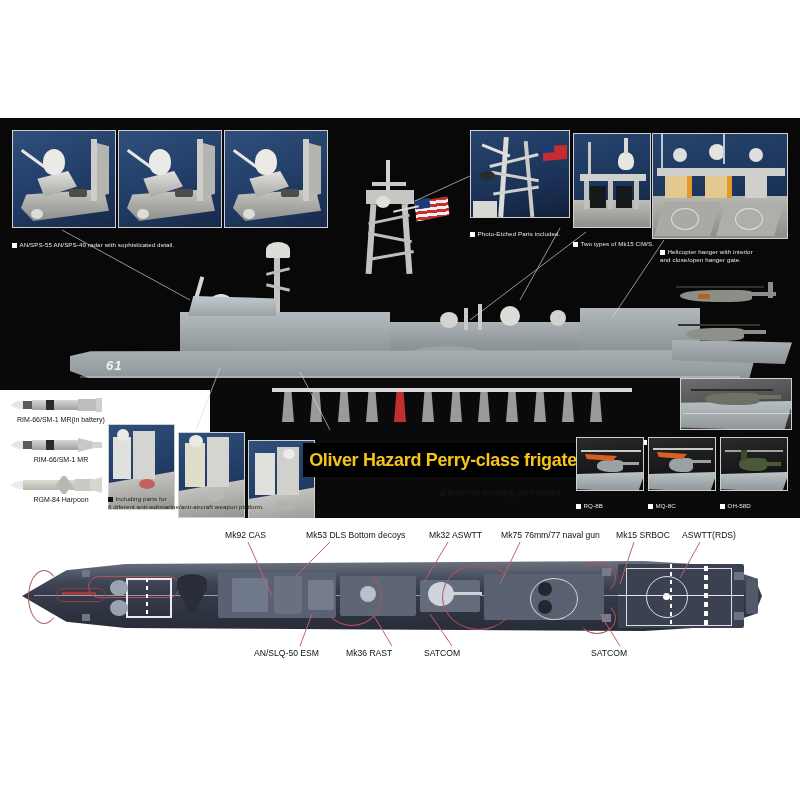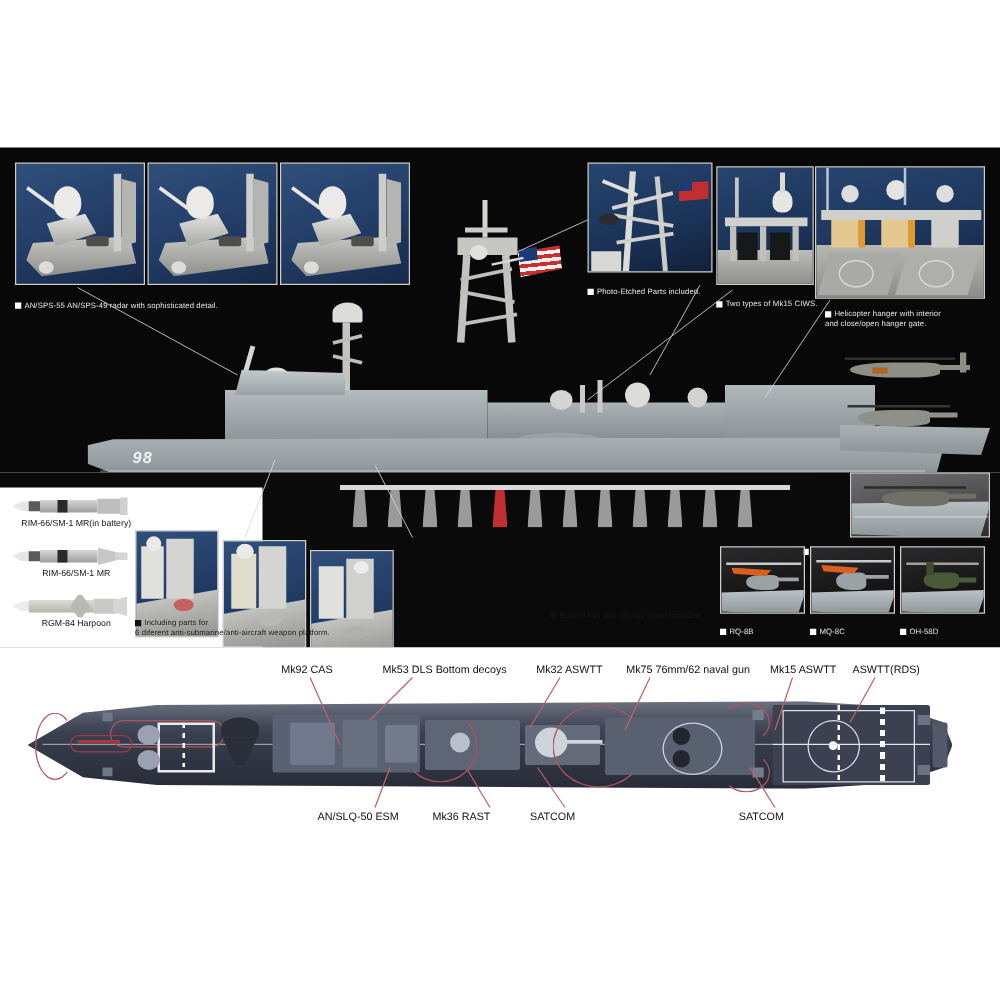--- a/index.html
+++ b/index.html
@@ -187,21 +187,21 @@
     <div class="hull-grey" style="left:520px;top:58px;width:120px;height:44px;background:linear-gradient(180deg,#b0b8bb,#8b9396);"></div>
 
     <div class="blob" style="left:380px;top:62px;width:18px;height:16px;background:#d4d4d0;"></div>
     <div class="blob" style="left:440px;top:56px;width:20px;height:20px;background:#dcdcd8;"></div>
     <div class="blob" style="left:490px;top:60px;width:16px;height:16px;background:#d2d2ce;"></div>
     <div class="bar" style="left:404px;top:58px;width:4px;height:22px;background:#cacac6;"></div>
     <div class="bar" style="left:418px;top:54px;width:4px;height:26px;background:#cacac6;"></div>
     <div style="position:absolute;left:352px;top:96px;width:70px;height:14px;background:#9aa2a5;border-radius:50%;"></div>
 
     <div class="hull-grey" style="left:10px;top:100px;width:686px;height:34px;background:linear-gradient(180deg,#a7afb2 0%,#97a0a3 55%,#848c8f 100%);clip-path:polygon(0 18%,3% 4%,97% 0,100% 12%,99% 86%,5% 100%,0 62%);"></div>
-    <div style="position:absolute;left:46px;top:108px;color:#f0f2f2;font-size:13px;font-weight:bold;font-style:italic;letter-spacing:1px;">98</div>
+    <div style="position:absolute;left:46px;top:108px;color:#f0f2f2;font-size:13px;font-weight:bold;font-style:italic;letter-spacing:1px;">61</div>
 
     <div class="hull-red" style="left:14px;top:128px;width:676px;height:28px;background:linear-gradient(180deg,#c02428 0%,#9d181c 70%,#7c1115 100%);clip-path:polygon(0 4%,100% 0,98% 64%,74% 100%,12% 96%,0 46%);"></div>
 
     <div style="position:absolute;left:20px;top:126px;width:660px;height:3px;background:rgba(255,255,255,.25);"></div>
   </div>
 
   <div style="position:absolute;left:672px;top:276px;width:110px;height:34px;">
     <div style="position:absolute;left:8px;top:14px;width:72px;height:12px;background:#8b8f86;border-radius:46% 18% 30% 50%;"></div>
     <div style="position:absolute;left:70px;top:16px;width:34px;height:4px;background:#8b8f86;"></div>
     <div style="position:absolute;left:96px;top:6px;width:5px;height:16px;background:#8b8f86;"></div>
@@ -284,20 +284,23 @@
     <div class="bar" style="left:6px;top:12px;width:20px;height:42px;background:#e0e0dc;"></div>
     <div class="bar" style="left:28px;top:6px;width:22px;height:48px;background:#d0d0cc;"></div>
     <div class="blob" style="left:34px;top:8px;width:12px;height:10px;background:#ececec;"></div>
     <div class="blob" style="left:26px;top:60px;width:20px;height:10px;background:#b0b0ac;"></div>
   </div>
   <div class="cap dark" style="left:108px;top:487px;width:160px;">
     <span class="sq"></span><span>Including parts for
 6 diferent anti-submarine/anti-aircraft weapon platform.</span>
   </div>
 
+  <div id="title-banner">
+    <span class="t">Oliver Hazard Perry-class frigate</span>
+  </div>
   <div class="cap dark" style="left:440px;top:481px;font-size:6.4px;">
     <span class="sq"></span><span>Bottom hull and display stand included.</span>
   </div>
 
   <div class="photo bg-grey" style="left:680px;top:378px;width:112px;height:52px;">
     <div style="position:absolute;left:0;top:22px;width:112px;height:30px;background:linear-gradient(180deg,#b8bfc2,#8d9497);clip-path:polygon(0 6%,100% 0,92% 100%,0 88%);"></div>
     <div style="position:absolute;left:24px;top:14px;width:54px;height:12px;background:#6d7166;border-radius:46% 18% 30% 50%;"></div>
     <div style="position:absolute;left:70px;top:16px;width:30px;height:4px;background:#6d7166;"></div>
     <div style="position:absolute;left:10px;top:10px;width:82px;height:2px;background:#2b2d28;"></div>
     <div style="position:absolute;left:2px;top:34px;width:108px;height:1px;background:rgba(255,255,255,.45);"></div>
@@ -415,22 +418,22 @@
         <line x1="300" y1="128" x2="312" y2="96"></line>
         <line x1="392" y1="128" x2="374" y2="98"></line>
         <line x1="452" y1="128" x2="430" y2="96"></line>
         <line x1="620" y1="128" x2="600" y2="96"></line>
       </g>
     </svg>
 
     <div class="plabel" style="left:224px;top:12px;">Mk92 CAS</div>
     <div class="plabel" style="left:305px;top:12px;">Mk53 DLS Bottom decoys</div>
     <div class="plabel" style="left:428px;top:12px;">Mk32 ASWTT</div>
-    <div class="plabel" style="left:500px;top:12px;">Mk75 76mm/62 naval gun</div>
-    <div class="plabel" style="left:615px;top:12px;">Mk15 ASWTT</div>
+    <div class="plabel" style="left:500px;top:12px;">Mk75 76mm/77 naval gun</div>
+    <div class="plabel" style="left:615px;top:12px;">Mk15 SRBOC</div>
     <div class="plabel" style="left:681px;top:12px;">ASWTT(RDS)</div>
 
     <div class="plabel" style="left:253px;top:130px;">AN/SLQ-50 ESM</div>
     <div class="plabel" style="left:345px;top:130px;">Mk36 RAST</div>
     <div class="plabel" style="left:423px;top:130px;">SATCOM</div>
     <div class="plabel" style="left:590px;top:130px;">SATCOM</div>
   </div>
 
   <svg id="leaders">
     <g stroke="#d8d8d8" stroke-width="0.8" fill="none" opacity=".85">

